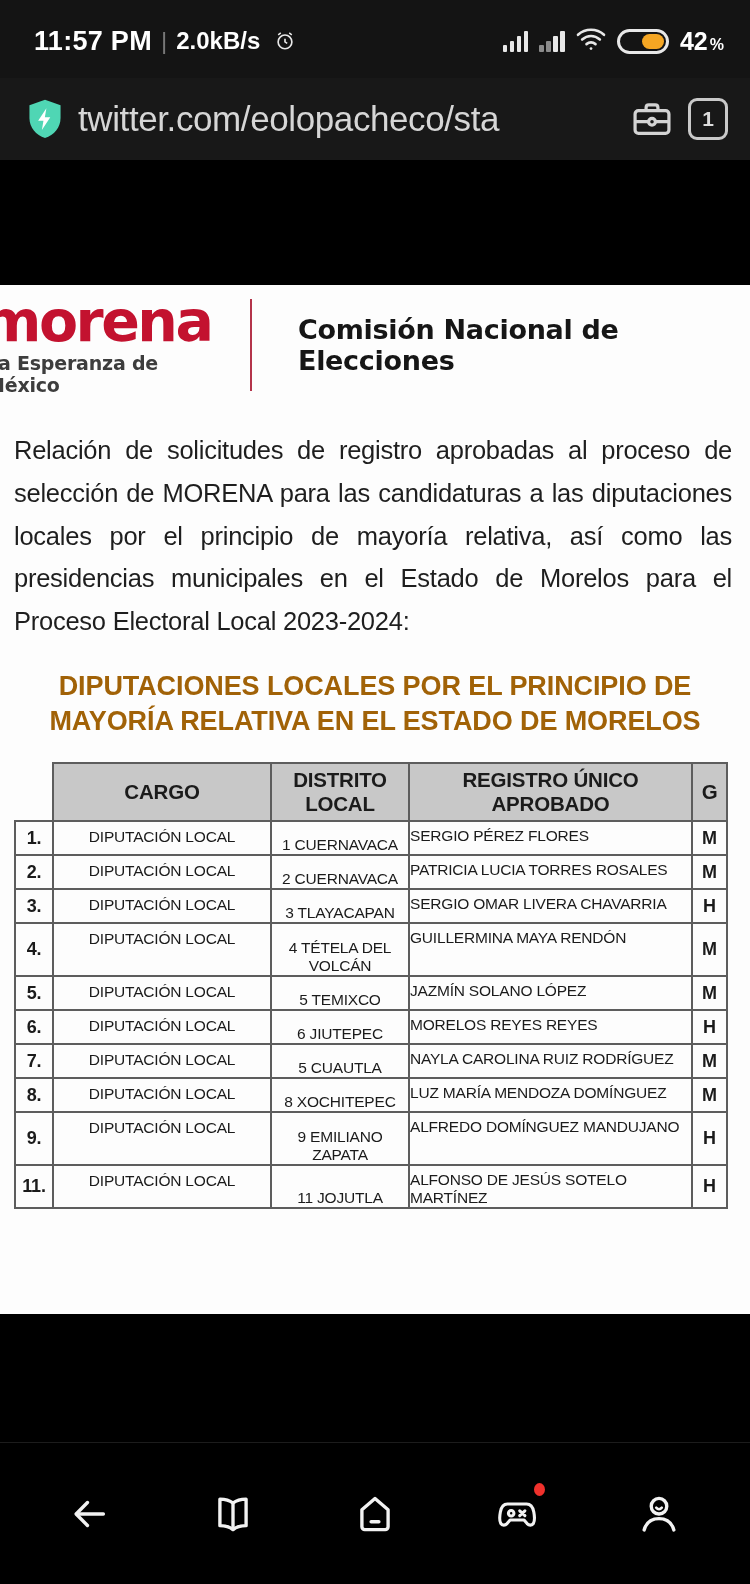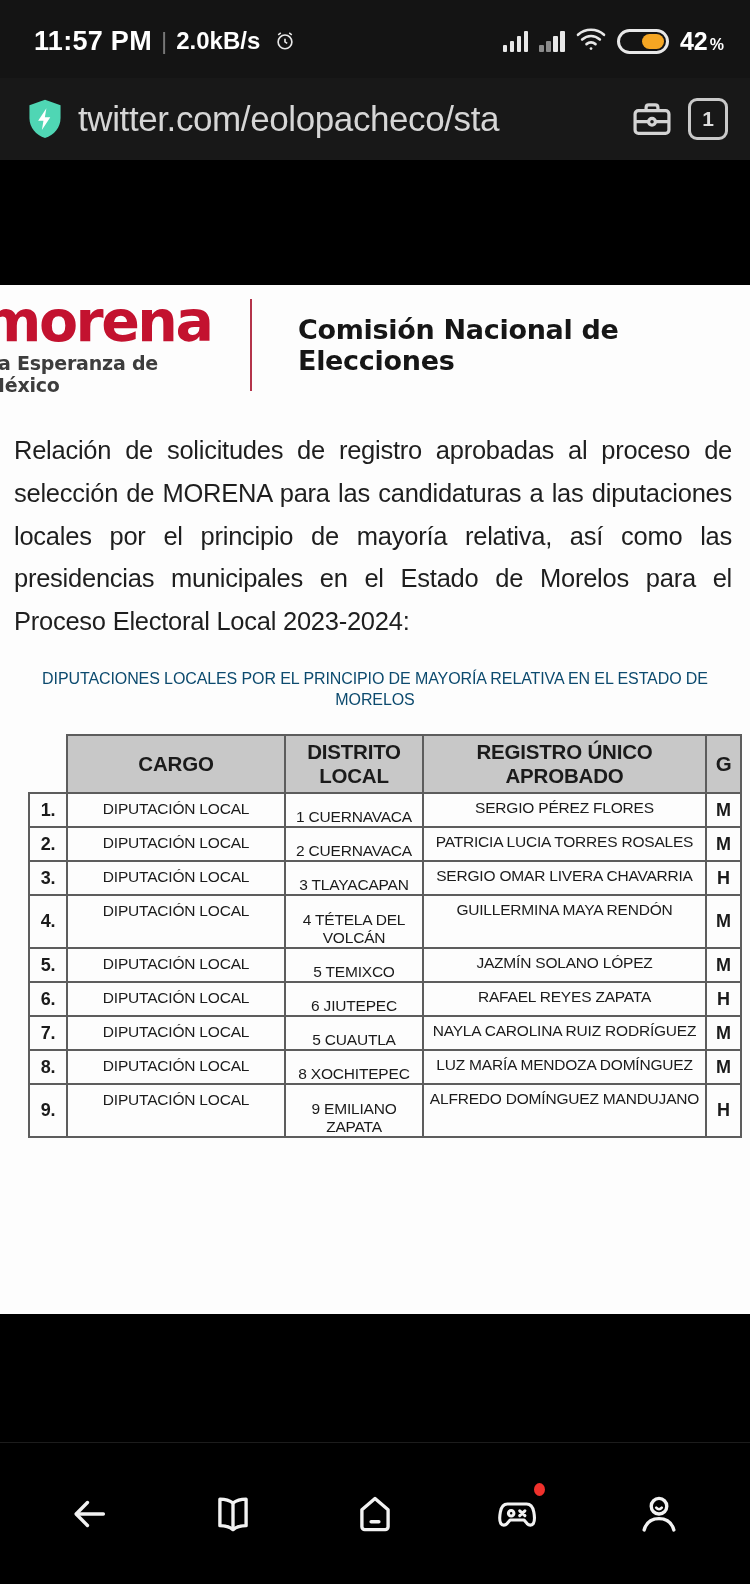--- a/index.html
+++ b/index.html
@@ -92,45 +92,45 @@
   }
 
   .intro{
     margin:38px 18px 0 14px;
     font-size:25.5px; line-height:1.68; color:#1e1e1e; letter-spacing:-.25px;
     text-align:justify;
   }
 
   .sect-title{
     margin:26px 30px 0 30px; text-align:center;
-    font-size:16px; font-weight:normal; line-height:1.28;
-    letter-spacing:-.1px; color:#0c4a6e;
+    font-size:27px; font-weight:bold; line-height:1.28;
+    letter-spacing:-.1px; color:#a16207;
   }
 
   
   .tbl-wrap{ margin:24px 24px 0 14px; }
-  table{ border-collapse:collapse; width:712px; table-layout:fixed;margin-left:14px; }
+  table{ border-collapse:collapse; width:712px; table-layout:fixed; }
   th,td{ border:2px solid #5d5d5d; vertical-align:middle; }
   .c-num{ width:38px; }
   .c-cargo{ width:218px; }
   .c-dist{ width:138px; }
   .c-reg{ width:283px; }
   .c-g{ width:35px; }
 
   thead th{
     background:#c8c8c8; font-size:20.5px; font-weight:bold;
     text-align:center; height:58px; line-height:1.18; letter-spacing:-.2px;
   }
   thead th.blank{ border:none; background:transparent; }
 
   tbody td{ font-size:15.5px; letter-spacing:-.2px; }
   tbody td.num{ text-align:center; font-weight:bold; font-size:18px; }
   tbody td.cargo{ text-align:center; vertical-align:top; padding-top:6px; }
   tbody td.dist{ text-align:center; vertical-align:bottom; }
-  tbody td.reg{ text-align:center; vertical-align:top; padding-top:5px; }
+  tbody td.reg{ text-align:left; vertical-align:top; padding-top:5px; }
   tbody td.g{ text-align:center; font-weight:bold; font-size:18px; }
   tbody tr{ height:34px; }
   tbody tr.tall{ height:53px; }
 
   
   .letterbox-bot{ height:128px; background:#000; }
   .navbar{
     height:142px; background:#000; border-top:1px solid #1c1c1c;
     display:flex; align-items:center; justify-content:space-around;
     padding:0 20px;
@@ -273,21 +273,21 @@
             <td class="num">5.</td>
             <td class="cargo">DIPUTACIÓN LOCAL</td>
             <td class="dist">5 TEMIXCO</td>
             <td class="reg">JAZMÍN SOLANO LÓPEZ</td>
             <td class="g">M</td>
           </tr>
           <tr>
             <td class="num">6.</td>
             <td class="cargo">DIPUTACIÓN LOCAL</td>
             <td class="dist">6 JIUTEPEC</td>
-            <td class="reg">RAFAEL REYES ZAPATA</td>
+            <td class="reg">MORELOS REYES REYES</td>
             <td class="g">H</td>
           </tr>
           <tr>
             <td class="num">7.</td>
             <td class="cargo">DIPUTACIÓN LOCAL</td>
             <td class="dist">5 CUAUTLA</td>
             <td class="reg">NAYLA CAROLINA RUIZ RODRÍGUEZ</td>
             <td class="g">M</td>
           </tr>
           <tr>
@@ -295,20 +295,27 @@
             <td class="cargo">DIPUTACIÓN LOCAL</td>
             <td class="dist">8 XOCHITEPEC</td>
             <td class="reg">LUZ MARÍA MENDOZA DOMÍNGUEZ</td>
             <td class="g">M</td>
           </tr>
           <tr class="tall">
             <td class="num">9.</td>
             <td class="cargo">DIPUTACIÓN LOCAL</td>
             <td class="dist">9 EMILIANO ZAPATA</td>
             <td class="reg">ALFREDO DOMÍNGUEZ MANDUJANO</td>
+            <td class="g">H</td>
+          </tr>
+          <tr>
+            <td class="num">11.</td>
+            <td class="cargo">DIPUTACIÓN LOCAL</td>
+            <td class="dist">11 JOJUTLA</td>
+            <td class="reg">ALFONSO DE JESÚS SOTELO MARTÍNEZ</td>
             <td class="g">H</td>
           </tr>
         </tbody>
     </table>
   </div>
 </div>
 
 <div class="letterbox-bot"></div>
 
 <div class="navbar">

